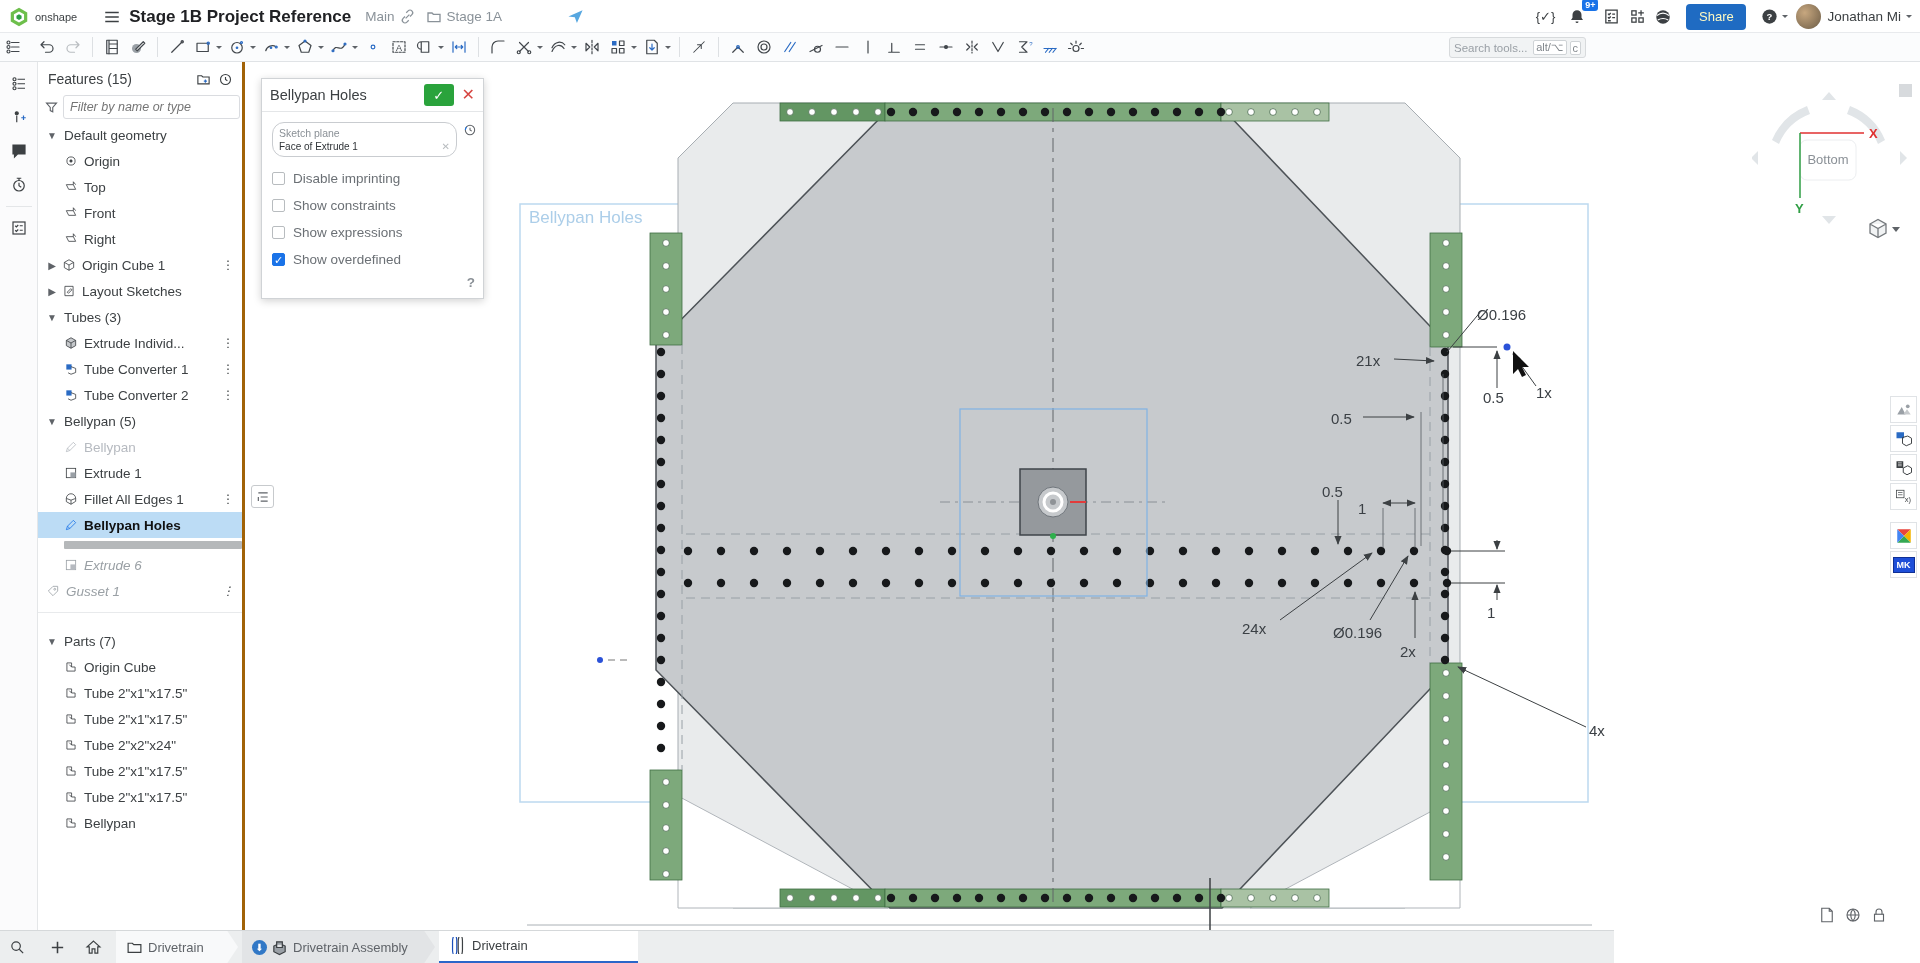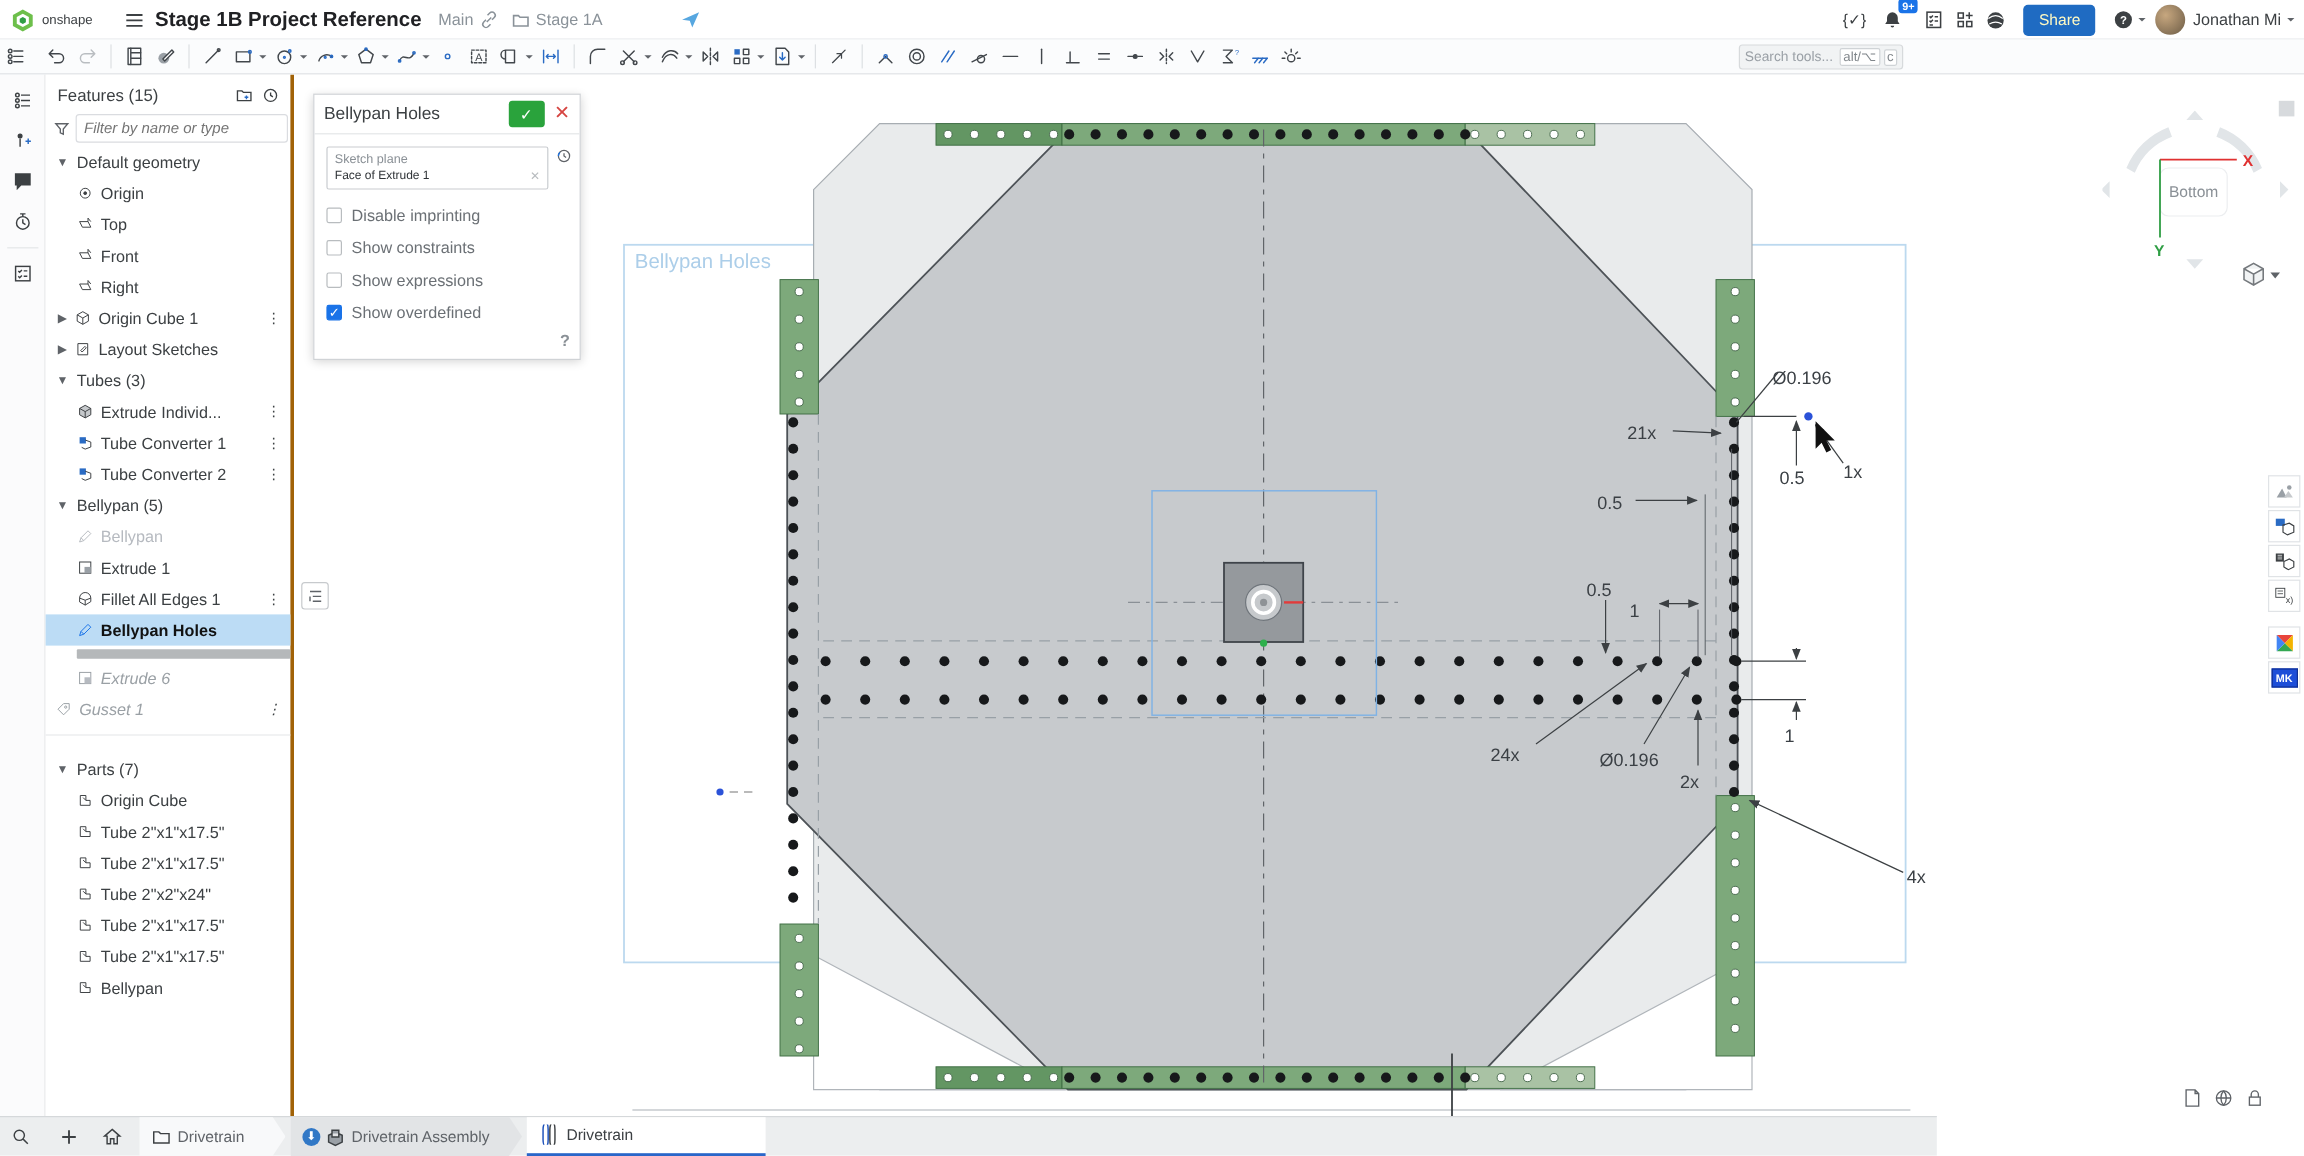--- a/index.html
+++ b/index.html
@@ -42,21 +42,21 @@
   .trow.sel .fic{color:#1a73e8}
   .trow.ghost{color:#b6bac0}
   .trow.sup{font-style:italic;color:#9aa0a5}
   #rollback{height:8px;background:#b5b8ba;margin:3px 0 3px 26px;border-radius:1px;cursor:row-resize}
   
   #dlg{position:absolute;left:261px;top:78px;width:223px;background:#fff;border:1px solid #d0d3d6;box-shadow:0 2px 8px rgba(0,0,0,.18);z-index:35;font-size:13.5px;color:#3c4043}
   #dlg .dhead{display:flex;align-items:center;height:33px;padding:0 8px;border-bottom:1px solid #e4e6e8}
   #dlg .dhead .t{flex:1;font-size:14.5px}
   #commit-btn{width:30px;height:22px;background:#2aa33c;border:none;border-radius:3px;color:#fff;font-size:13px;cursor:pointer;margin-right:8px}
   #cancel-btn{background:none;border:none;color:#d64541;font-size:16px;cursor:pointer;line-height:1}
-  #dlg .field{margin:10px 26px 8px 10px;border:1px solid #c9ccd0;border-radius:2px;padding:4px 6px;position:relative}
+  #dlg .field{margin:10px 26px 8px 10px;border:1px solid #c9ccd0;border-radius:12px;padding:4px 6px;position:relative}
   #dlg .field .sl{font-size:10.5px;color:#8a9096}
   #dlg .field .sv{font-size:10px;color:#2f3337;margin-top:2px;display:flex}
   #dlg .field .x{margin-left:auto;color:#b8bcbf;cursor:pointer}
   .opt{display:flex;align-items:center;height:27px;padding:0 10px;color:#6b7075}
   .cb{width:13px;height:13px;border:1px solid #b8bcbf;border-radius:2px;margin-right:8px;flex:0 0 auto}
   .cb.on{background:#1a73e8;border-color:#1a73e8;color:#fff;font-size:11px;line-height:13px;text-align:center}
   #dlg .dfoot{display:flex;justify-content:flex-end;padding:2px 8px 8px 0;color:#8a9096;font-weight:bold}
   
   #cv{position:absolute;left:0;top:0;z-index:1}
   #sketch-label{position:absolute;left:529px;top:208px;color:#accee9;font-size:17px;z-index:2}

